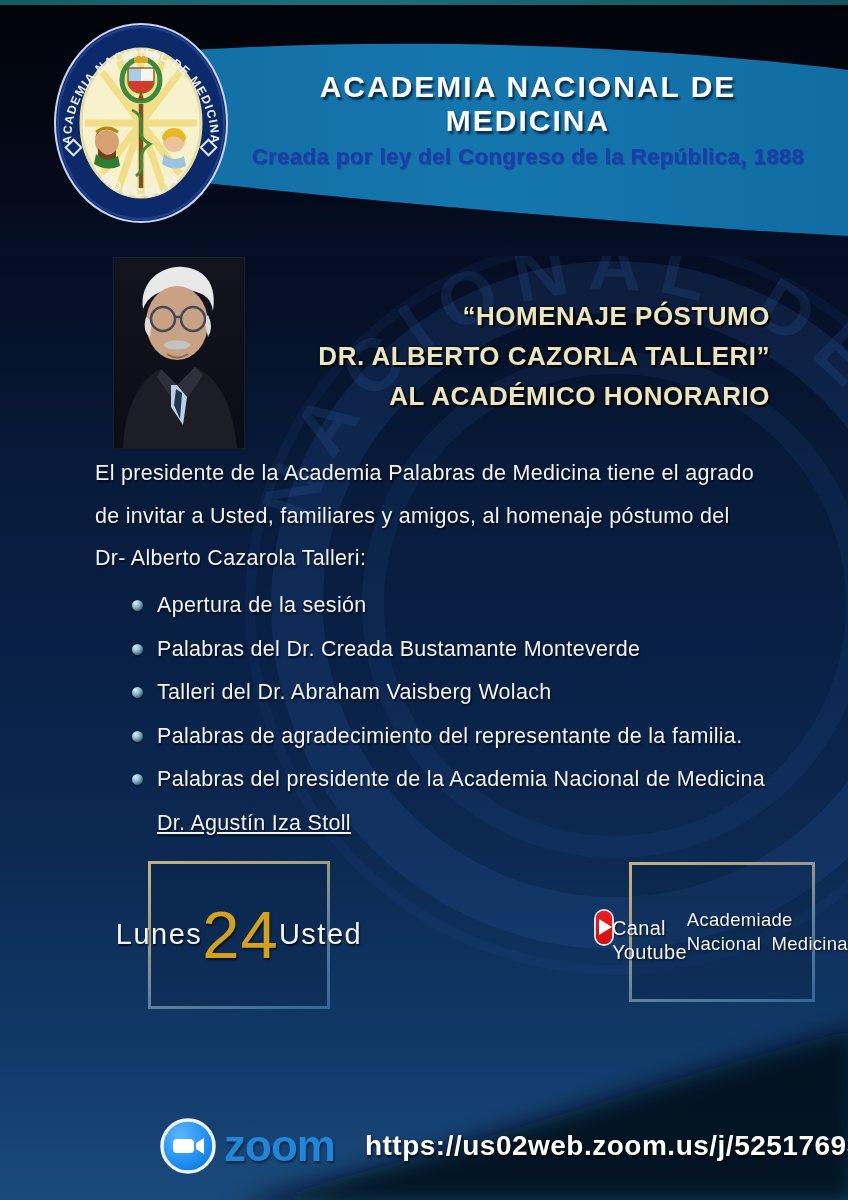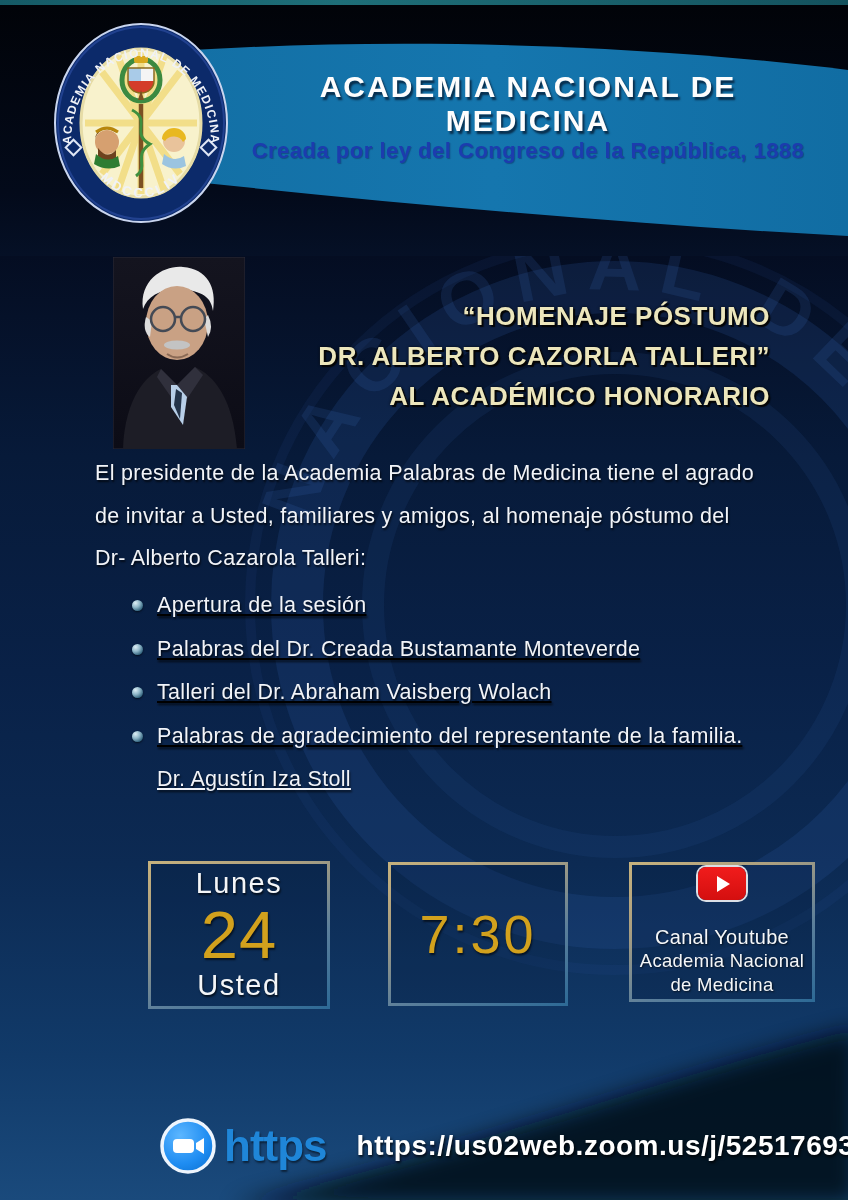--- a/index.html
+++ b/index.html
@@ -8,46 +8,46 @@
     font-family:"Liberation Sans",sans-serif;
     background:linear-gradient(180deg,#020611 0%,#040c20 20%,#071a39 38%,#092147 56%,#0c2a53 72%,#113a69 88%,#1a4a7c 100%);
   }
   .abs{position:absolute;}
   
   #top-strip{left:0;top:0;width:848px;height:5px;background:linear-gradient(90deg,#155a66,#1e6e78 40%,#14525e);}
   
   #header-svg{left:0;top:0;}
   #header-text{left:238px;top:70px;width:580px;text-align:center;}
   #header-title{font-size:30px;font-weight:bold;color:#fdfdfd;letter-spacing:2px;text-shadow:2px 3px 2px rgba(2,8,24,.65);}
-  #header-subtitle{font-size:22px;font-weight:bold;color:#1c3cae;letter-spacing:.5px;text-shadow:1px 1px 1px rgba(10,30,80,.4);}
+  #header-subtitle{margin-top:6px;font-size:22px;font-weight:bold;color:#1c3cae;letter-spacing:.5px;text-shadow:1px 1px 1px rgba(10,30,80,.4);}
   #header-year{margin-top:9px;font-size:20px;color:#eef4fa;letter-spacing:2.5px;text-shadow:1px 1px 2px rgba(3,10,30,.6);}
   #seal{left:52px;top:20px;}
   
   #watermark{left:0;top:0;pointer-events:none;}
   
   #portrait{left:113px;top:257px;}
   
   #event-title{left:230px;top:296px;width:540px;text-align:right;
     font-size:26px;font-weight:bold;color:#ece6bc;line-height:40px;letter-spacing:.5px;
     text-shadow:2px 2px 1px #050505,0 0 3px rgba(0,0,0,.8);}
   
   #intro{left:95px;top:452px;width:690px;font-size:21.5px;color:#f2f4f8;line-height:42.5px;letter-spacing:.3px;text-shadow:1px 2px 2px rgba(0,0,0,.7);}
   
   #agenda{left:132px;top:593px;width:660px;}
-  .agenda-row{display:flex;align-items:flex-start;margin-bottom:17.5px;height:26px;text-decoration:underline;}
+  .agenda-row{display:flex;align-items:flex-start;margin-bottom:17.5px;height:26px;}
   .bullet{flex:0 0 11px;width:11px;height:11px;border-radius:50%;margin:7px 14px 0 0;
     background:radial-gradient(circle at 32% 28%,#ddeef5,#8fb6c8 40%,#35667f 75%,#1e4258);
     box-shadow:0 1px 2px rgba(0,0,0,.6);}
   .agenda-text{font-size:21.5px;color:#f2f4f8;letter-spacing:.3px;text-shadow:1px 2px 2px rgba(0,0,0,.7);}
   #agenda-cont{margin-left:25px;font-size:21.5px;color:#f2f4f8;letter-spacing:.3px;text-shadow:1px 2px 2px rgba(0,0,0,.7);text-decoration:underline;}
   
   .info-box{position:absolute;border:3px solid transparent;
     border-image:linear-gradient(155deg,#c6b17d 0%,#ab9f80 30%,#5c7f9b 65%,#2e6a96 100%) 1;
     background:rgba(8,24,52,.18);
-    display:flex;flex-direction:column;align-items:center;justify-content:center;}
+    display:flex;flex-direction:row;align-items:center;justify-content:center;}
   #box-date{left:148px;top:861px;width:176px;height:142px;}
   #box-time{left:388px;top:862px;width:174px;height:138px;}
   #box-youtube{left:629px;top:862px;width:180px;height:134px;}
   .box-white{font-size:29px;color:#f4f6f8;letter-spacing:1.5px;text-shadow:1px 2px 2px rgba(0,0,0,.7);line-height:1.15;}
   #day-number{font-size:67px;color:#d2a11d;line-height:1.02;letter-spacing:1px;text-shadow:1px 2px 2px rgba(0,0,0,.6);}
   #time-value{font-size:54px;color:#d2a11d;letter-spacing:3px;text-shadow:1px 2px 2px rgba(0,0,0,.6);}
   #yt-icon{width:48px;height:33px;border-radius:8px;background:linear-gradient(180deg,#f11c1c,#d40f0f);
     display:flex;align-items:center;justify-content:center;margin-bottom:10px;box-shadow:0 0 0 2px rgba(255,255,255,.85);}
   #yt-play{width:0;height:0;border-left:13px solid #fff;border-top:8px solid transparent;border-bottom:8px solid transparent;margin-left:3px;}
   .yt-line{font-size:18.5px;color:#f4f6f8;line-height:24px;letter-spacing:.3px;text-shadow:1px 1px 2px rgba(0,0,0,.7);}
@@ -207,32 +207,33 @@
       <span class="agenda-text">Palabras del Dr. Creada Bustamante Monteverde</span>
     </div>
     <div class="agenda-row">
       <span class="bullet"></span>
       <span class="agenda-text">Talleri del Dr. Abraham Vaisberg Wolach</span>
     </div>
     <div class="agenda-row">
       <span class="bullet"></span>
       <span class="agenda-text">Palabras de agradecimiento del representante de la familia.</span>
     </div>
+    <div class="agenda-row">
+      <span class="bullet"></span>
+      <span class="agenda-text">Palabras del presidente de la Academia Nacional de Medicina</span>
+    </div>
     <div id="agenda-cont">Dr. Agustín Iza Stoll</div>
   </div>
 
   <div id="box-date" class="info-box">
     <div class="box-white">Lunes</div>
     <div id="day-number">24</div>
     <div class="box-white">Usted</div>
   </div>
 
-  <div id="box-time" class="info-box">
-    <div id="time-value">7:30</div>
-  </div>
 
   <div id="box-youtube" class="info-box">
     <div id="yt-icon">
         <div id="yt-play"></div>
       </div>
     <div class="yt-line first">Canal Youtube</div>
     <div class="yt-line">Academia Nacional</div>
     <div class="yt-line">de Medicina</div>
   </div>
 
@@ -251,17 +252,17 @@
         <radialGradient id="zmG" cx="0.35" cy="0.3" r="0.9">
           <stop offset="0" stop-color="#5cb6ff"></stop>
             <stop offset="0.6" stop-color="#1f8df2"></stop>
             <stop offset="1" stop-color="#0a6fd0"></stop>
         </radialGradient>
       </defs>
       <circle cx="28" cy="28" r="26" fill="url(#zmG)" stroke="#eef5fd" stroke-width="3.5"></circle>
       <rect x="13" y="21" width="21" height="14" rx="4" fill="#ffffff"></rect>
       <path d="M 36,25 L 44,20 L 44,36 L 36,31 Z" fill="#ffffff"></path>
     </svg>
-    <div id="zoom-wordmark">https</div>
+    <div id="zoom-wordmark">zoom</div>
     <div id="zoom-url">https://us02web.zoom.us/j/5251769384</div>
   </div>
 
 </div>
 
 </body></html>

